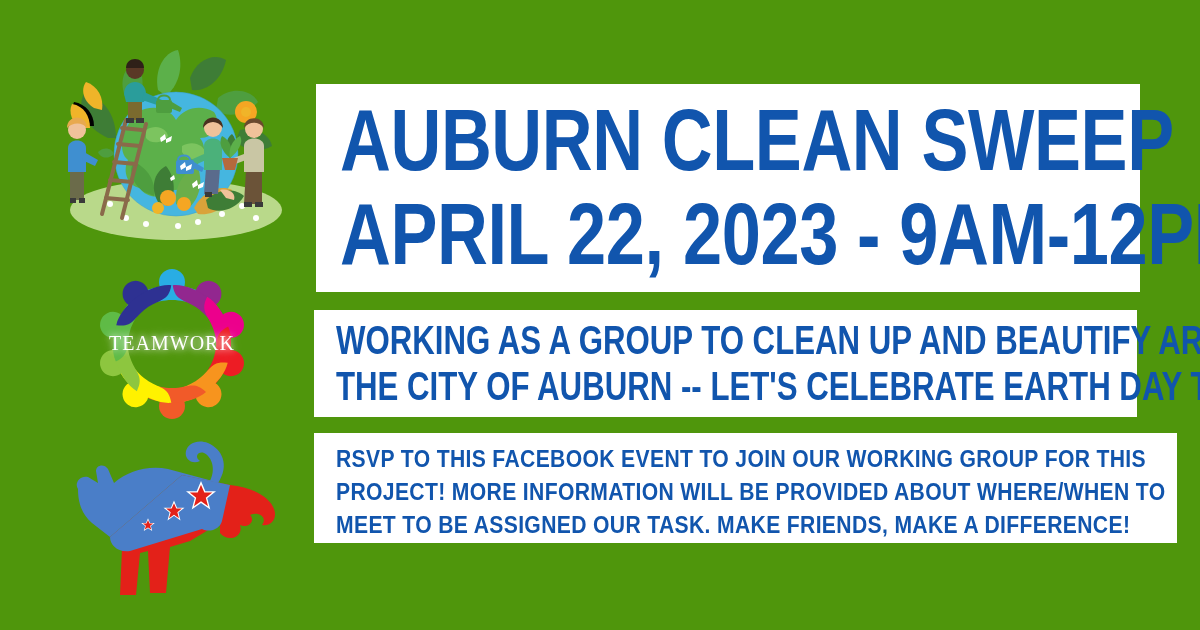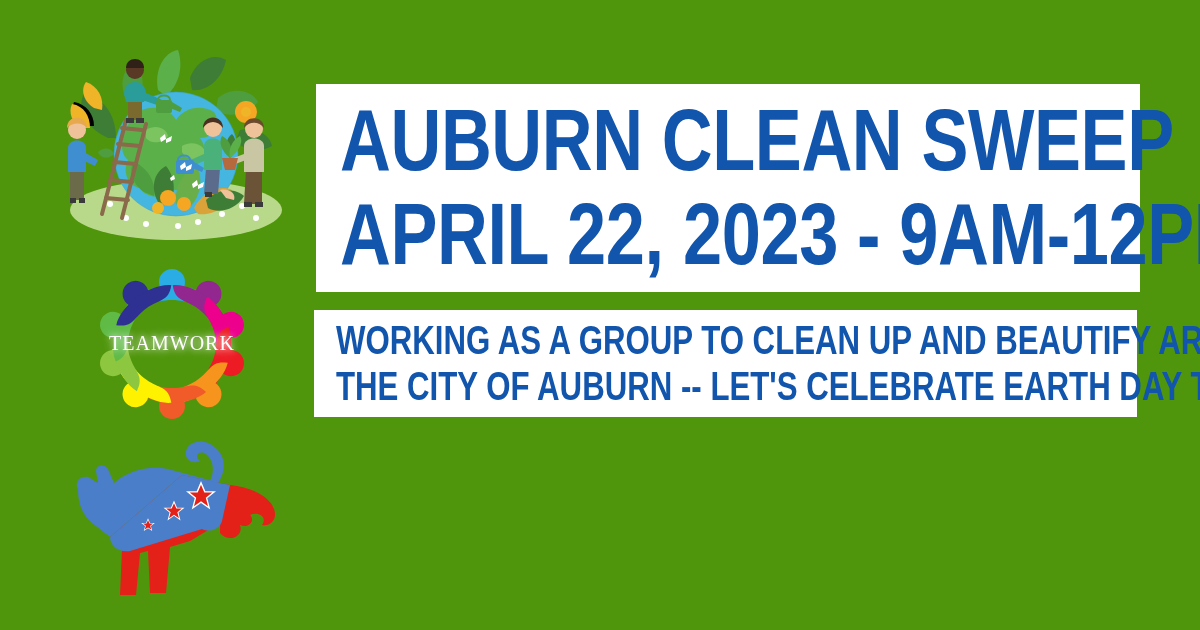--- a/index.html
+++ b/index.html
@@ -284,14 +284,19 @@
   <div class="panel" id="panel-title">
     <div class="headline" id="title-line-1">AUBURN CLEAN SWEEP</div>
     <div class="headline" id="title-line-2">APRIL 22, 2023 - 9AM-12PM</div>
   </div>
 
   <div class="panel" id="panel-subtitle">
     <div class="subline" id="sub-line-1">WORKING AS A GROUP TO CLEAN UP AND BEAUTIFY AREAS IN</div>
     <div class="subline" id="sub-line-2">THE CITY OF AUBURN -- LET'S CELEBRATE EARTH DAY TOGETHER</div>
   </div>
 
+  <div class="panel" id="panel-body">
+    <div class="bodyline" id="body-line-1">RSVP TO THIS FACEBOOK EVENT TO JOIN OUR WORKING GROUP FOR THIS</div>
+    <div class="bodyline" id="body-line-2">PROJECT!  MORE INFORMATION WILL BE PROVIDED ABOUT WHERE/WHEN TO</div>
+    <div class="bodyline" id="body-line-3">MEET TO BE ASSIGNED OUR TASK.  MAKE FRIENDS, MAKE A DIFFERENCE!</div>
+  </div>
 
 </div>
 
 </body></html>

